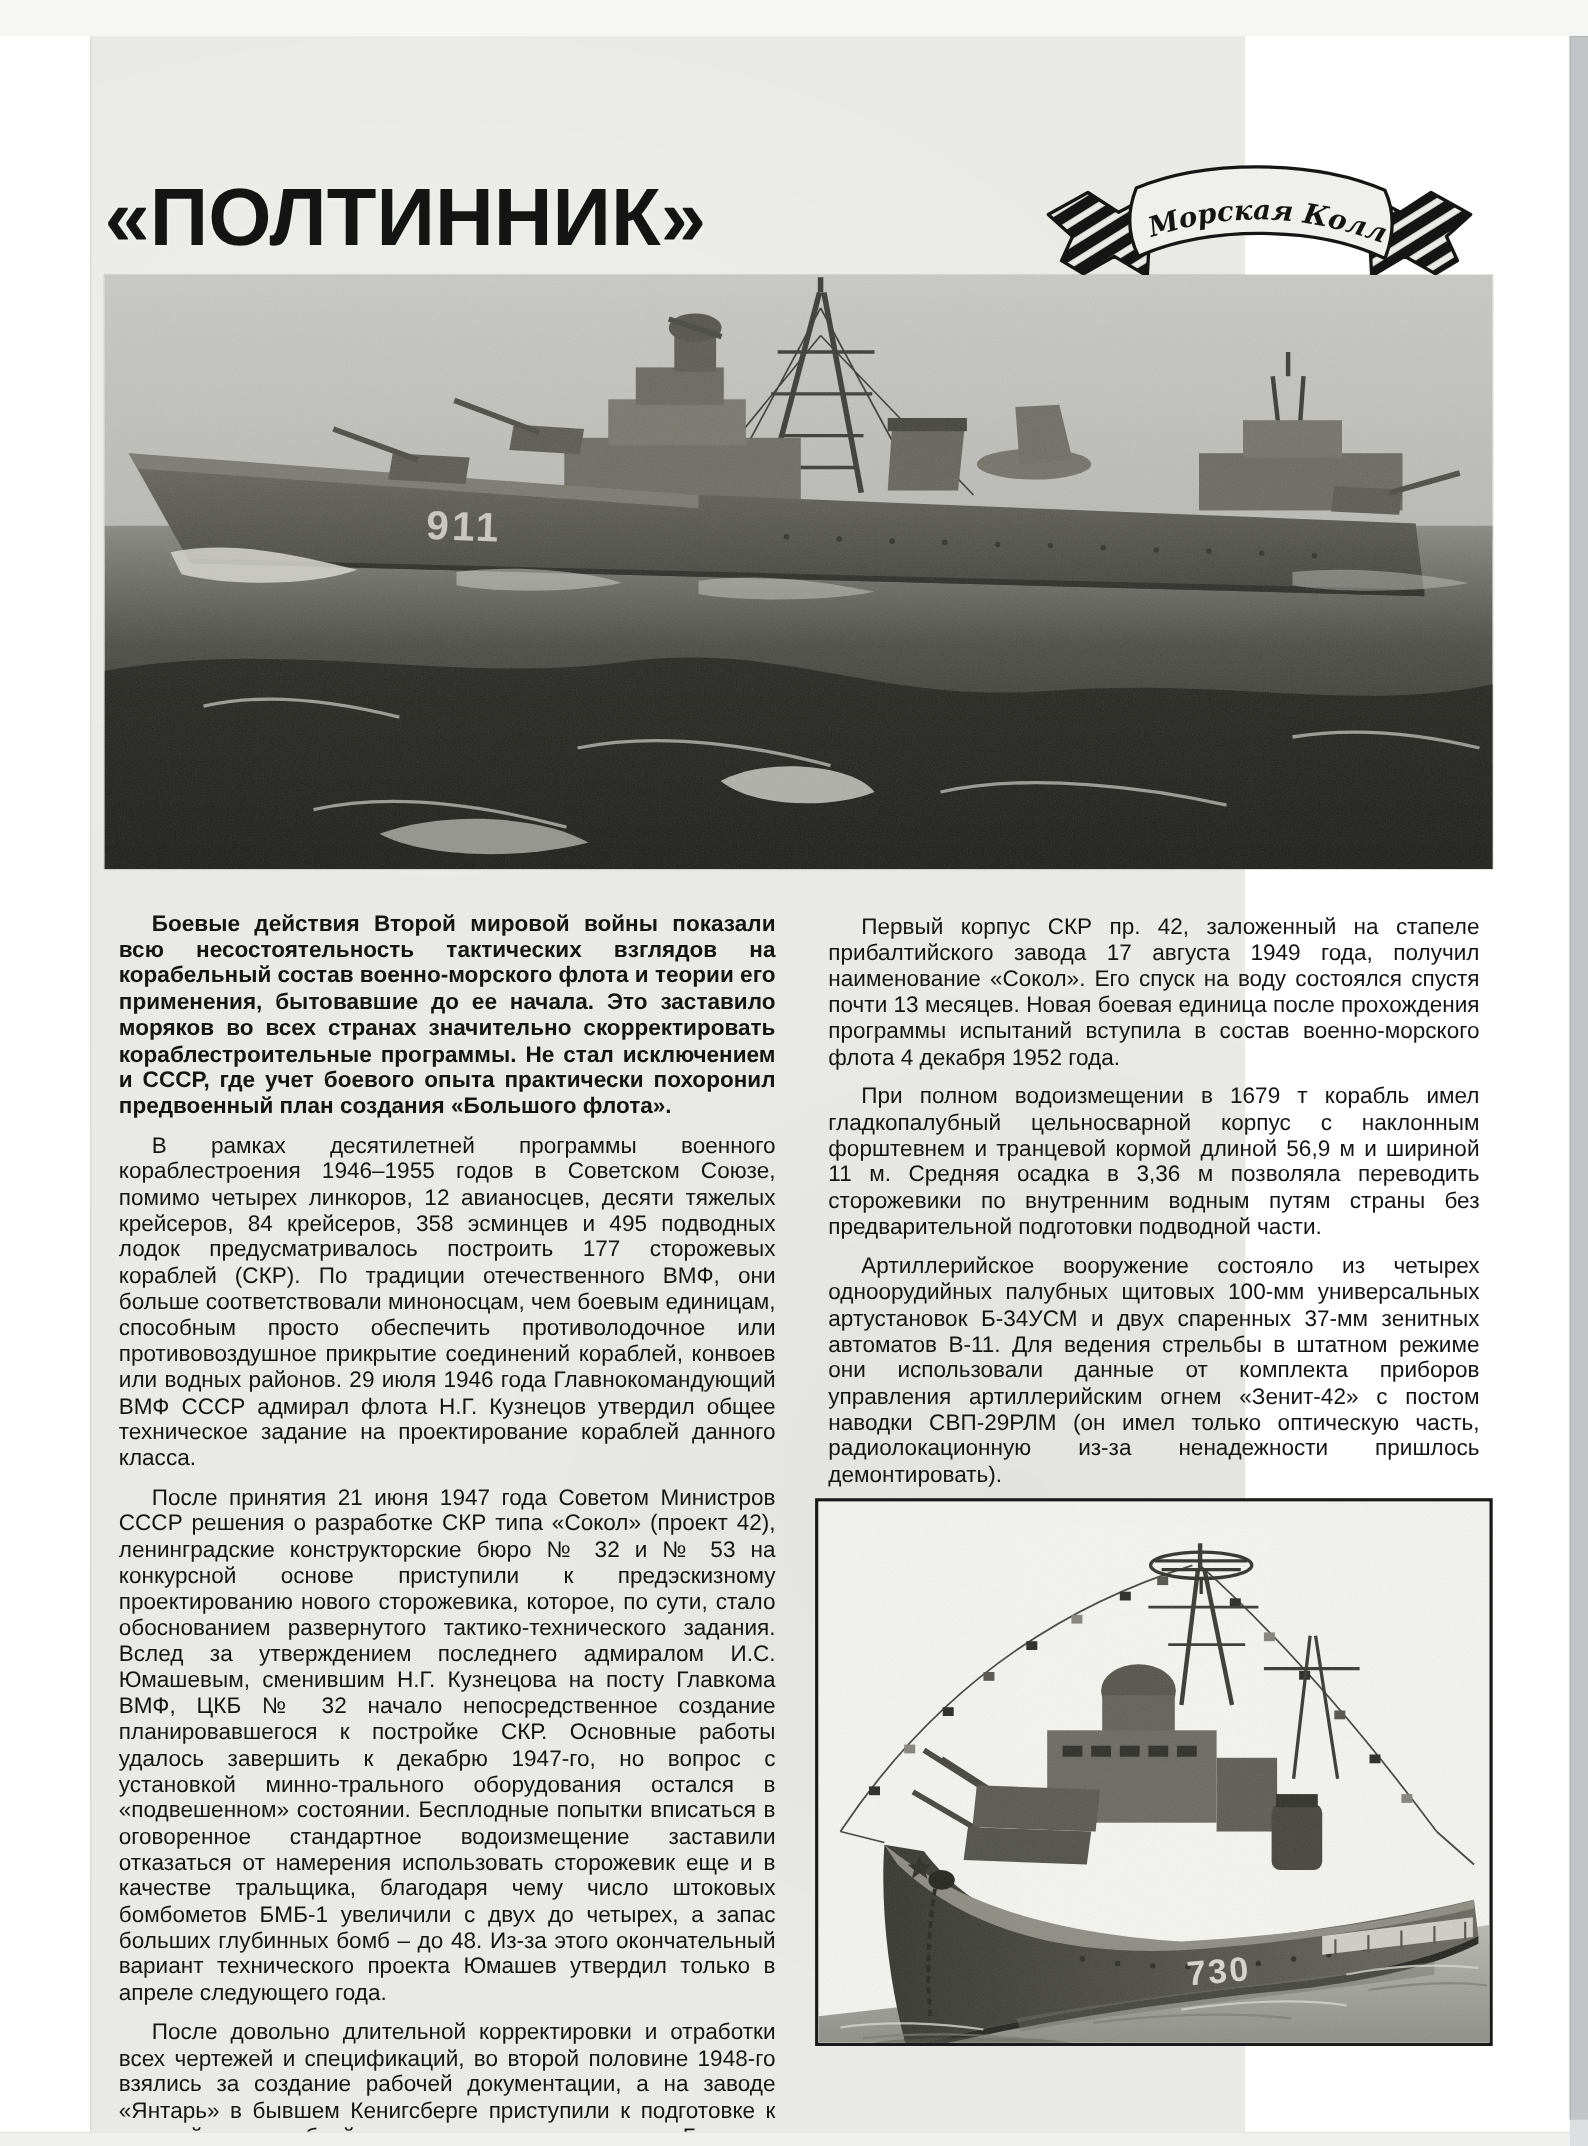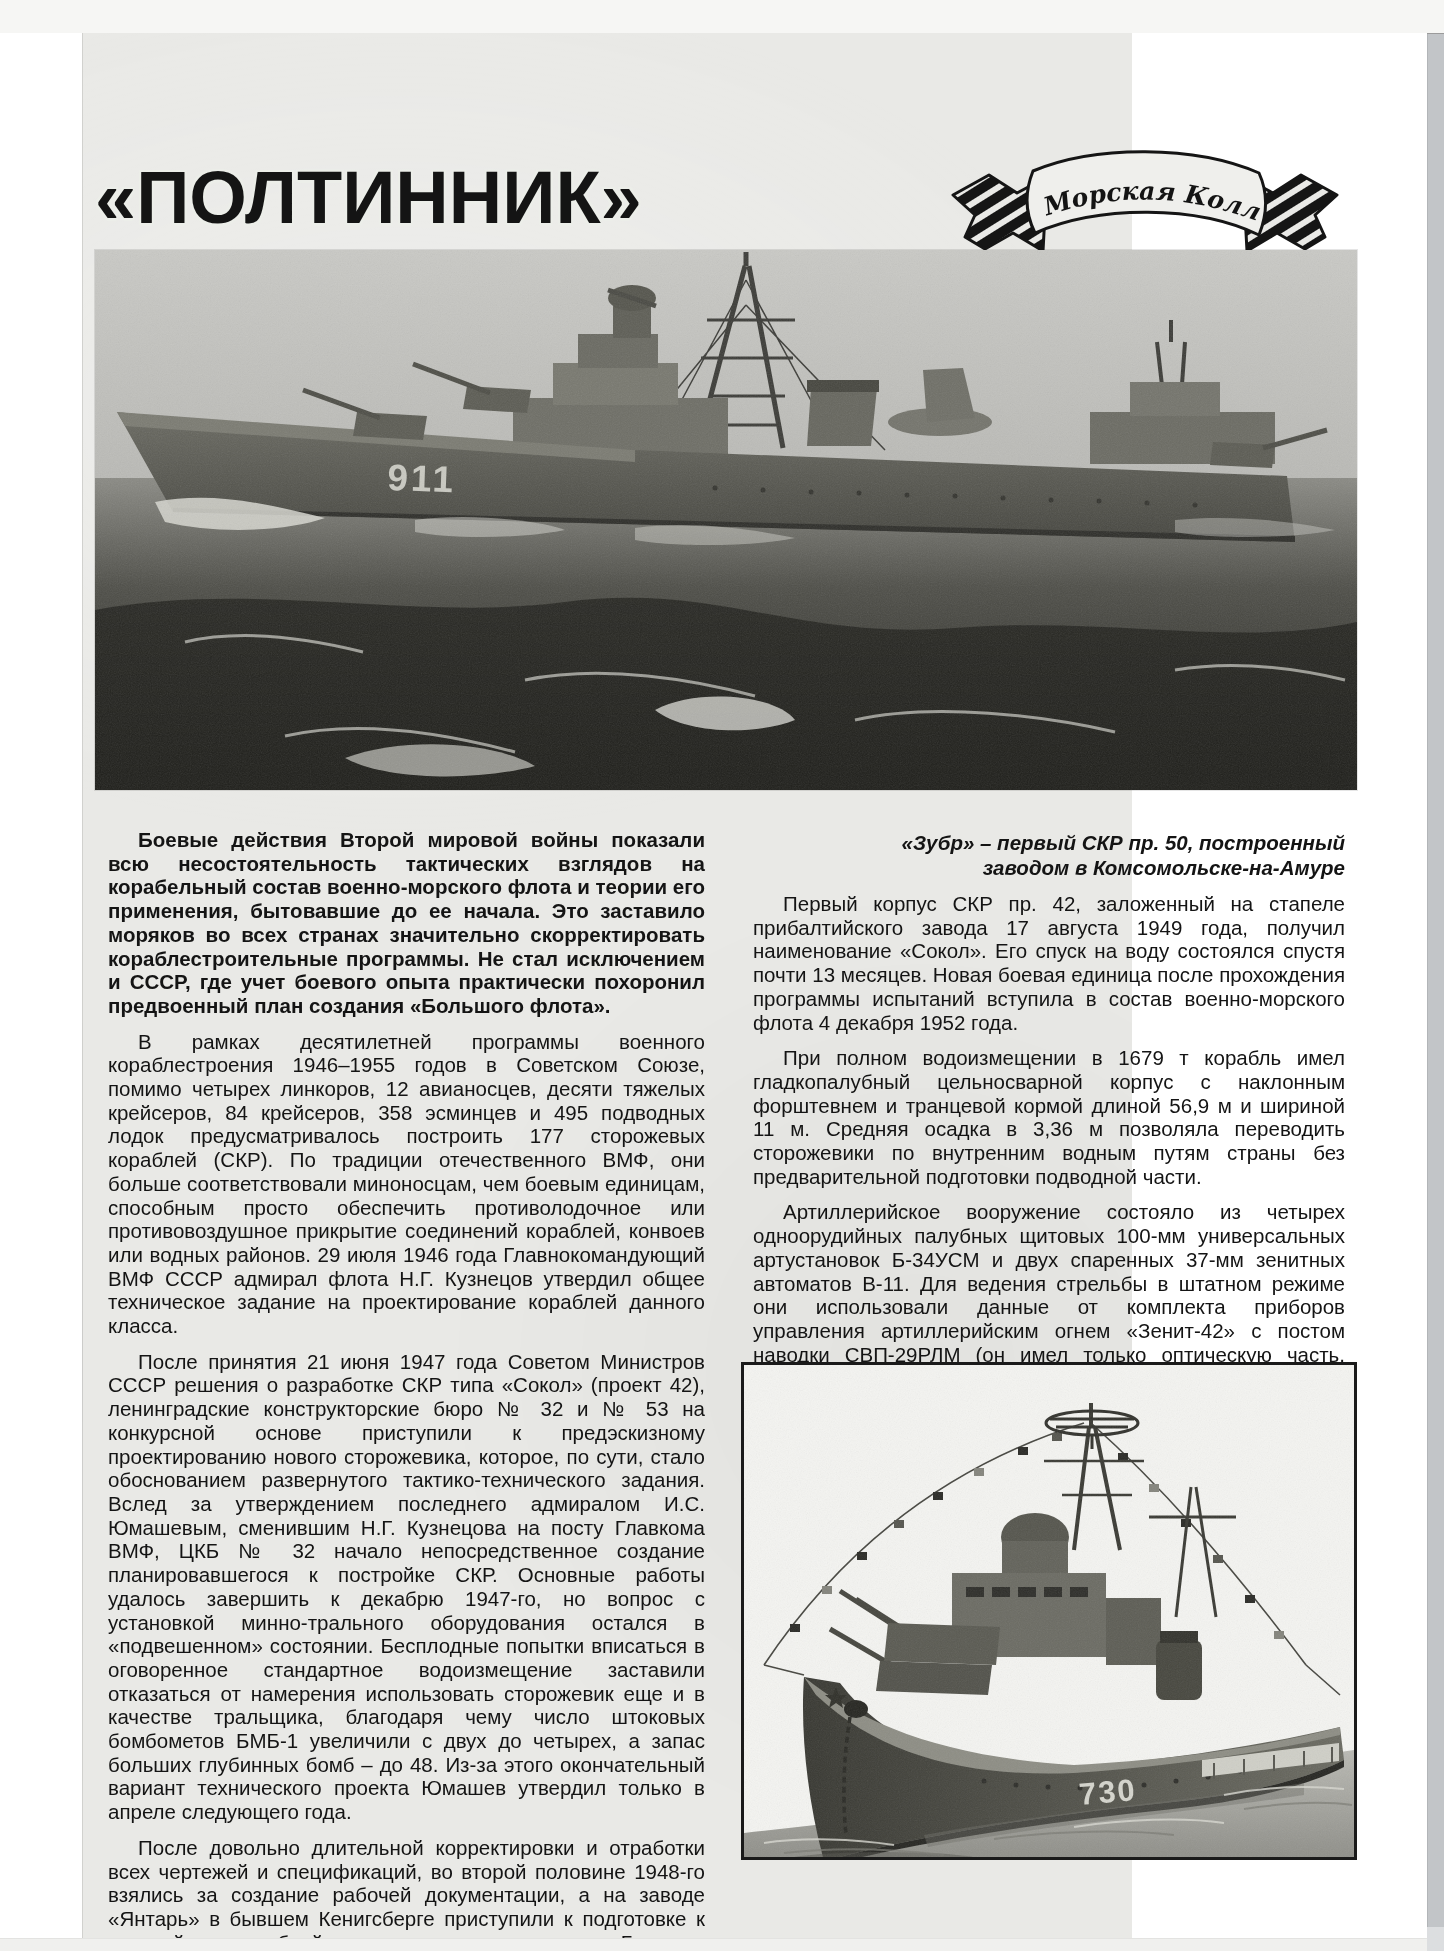--- a/index.html
+++ b/index.html
@@ -180,21 +180,20 @@
 
   <div class="col col-left">
     <p class="intro">Боевые действия Второй мировой войны показали всю несостоятельность тактических взглядов на корабельный состав военно-морского флота и теории его применения, бытовавшие до ее начала. Это заставило моряков во всех странах значительно скорректировать кораблестроительные программы. Не стал исключением и СССР, где учет боевого опыта практически похоронил предвоенный план создания «Большого флота».</p>
     <p>В рамках десятилетней программы военного кораблестроения 1946–1955 годов в Советском Союзе, помимо четырех линкоров, 12 авианосцев, десяти тяжелых крейсеров, 84 крейсеров, 358 эсминцев и 495 подводных лодок предусматривалось построить 177 сторожевых кораблей (СКР). По традиции отечественного ВМФ, они больше соответствовали миноносцам, чем боевым единицам, способным просто обеспечить противолодочное или противовоздушное прикрытие соединений кораблей, конвоев или водных районов. 29 июля 1946 года Главнокомандующий ВМФ СССР адмирал флота Н.Г. Кузнецов утвердил общее техническое задание на проектирование кораблей данного класса.</p>
     <p>После принятия 21 июня 1947 года Советом Министров СССР решения о разработке СКР типа «Сокол» (проект 42), ленинградские конструкторские бюро № 32 и № 53 на конкурсной основе приступили к предэскизному проектированию нового сторожевика, которое, по сути, стало обоснованием развернутого тактико-технического задания. Вслед за утверждением последнего адмиралом И.С. Юмашевым, сменившим Н.Г. Кузнецова на посту Главкома ВМФ, ЦКБ № 32 начало непосредственное создание планировавшегося к постройке СКР. Основные работы удалось завершить к декабрю 1947-го, но вопрос с установкой минно-трального оборудования остался в «подвешенном» состоянии. Бесплодные попытки вписаться в оговоренное стандартное водоизмещение заставили отказаться от намерения использовать сторожевик еще и в качестве тральщика, благодаря чему число штоковых бомбометов БМБ-1 увеличили с двух до четырех, а запас больших глубинных бомб – до 48. Из-за этого окончательный вариант технического проекта Юмашев утвердил только в апреле следующего года.</p>
     <p>После довольно длительной корректировки и отработки всех чертежей и спецификаций, во второй половине 1948-го взялись за создание рабочей документации, а на заводе «Янтарь» в бывшем Кенигсберге приступили к подготовке к постройке кораблей по данному проекту. Главным конструктором стал Д.Д. Жуковский, а главным наблюдающим от ВМФ – капитан 1-го ранга А.П. Сагоян.</p>
     <p class="cap cap-left">Сторожевой корабль пр. 42 в парадном строю Каспийской военной флотилии</p>
   </div>
 
   <div class="col col-right">
-    <p class="cap cap-right">«Зубр» – первый СКР пр. 50, построенный заводом в Комсомольске-на-Амуре</p>
     <p>Первый корпус СКР пр. 42, заложенный на стапеле прибалтийского завода 17 августа 1949 года, получил наименование «Сокол». Его спуск на воду состоялся спустя почти 13 месяцев. Новая боевая единица после прохождения программы испытаний вступила в состав военно-морского флота 4 декабря 1952 года.</p>
     <p>При полном водоизмещении в 1679 т корабль имел гладкопалубный цельносварной корпус с наклонным форштевнем и транцевой кормой длиной 56,9 м и шириной 11 м. Средняя осадка в 3,36 м позволяла переводить сторожевики по внутренним водным путям страны без предварительной подготовки подводной части.</p>
     <p>Артиллерийское вооружение состояло из четырех одноорудийных палубных щитовых 100-мм универсальных артустановок Б-34УСМ и двух спаренных 37-мм зенитных автоматов В-11. Для ведения стрельбы в штатном режиме они использовали данные от комплекта приборов управления артиллерийским огнем «Зенит-42» с постом наводки СВП-29РЛМ (он имел только оптическую часть, радиолокационную из-за ненадежности пришлось демонтировать).</p>
     <p>Вооружение дополняли один трехтрубный 533-мм поворотный торпедный аппарат для прямоходных торпед 53-38У или 53-39, два реактивных рельсовых бомбомета РБМ с дальностью стрель-</p>
   </div>
 
   <div class="photo-bottom">
     <svg width="610" height="492" viewBox="0 0 610 492">
       <defs>
         <linearGradient id="sea2" x1="0" y1="0" x2="0" y2="1">

